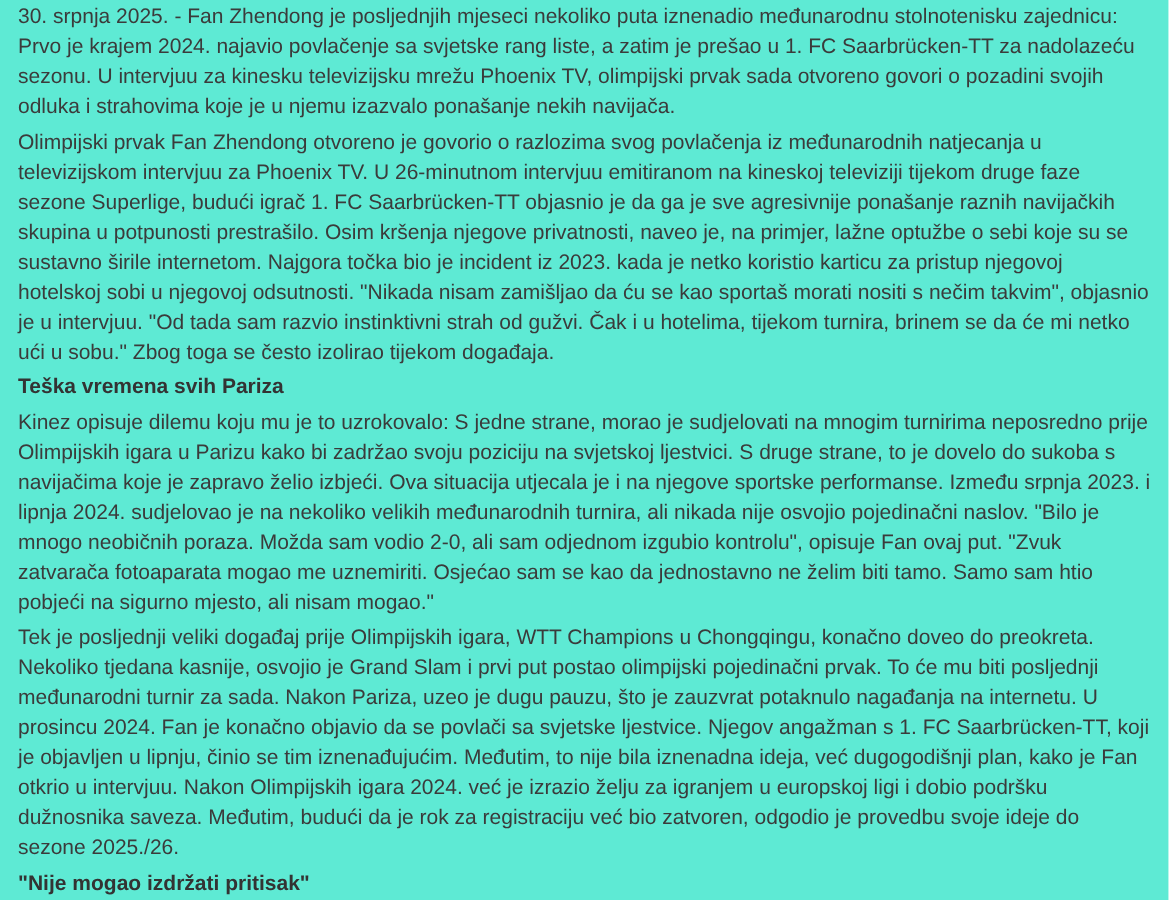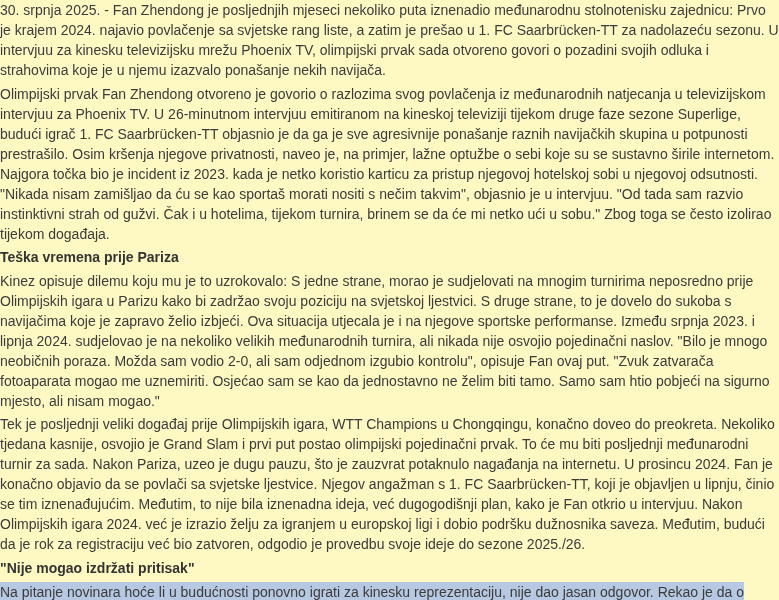--- a/index.html
+++ b/index.html
@@ -4,22 +4,22 @@
 <style>
   html, body {
     margin: 0;
     padding: 0;
     background: #ffffff;
   }
   .page {
     width: 779px;
     height: 600px;
     box-sizing: border-box;
-    background: #fef9c3;
-    padding: 0 0;
+    background: #5eead4;
+    padding: 0 12px;
     overflow: hidden;
     font-family: "Liberation Sans", "DejaVu Sans", sans-serif;
     font-size: 14px;
     line-height: 20px;
     color: #3b3b3b;
     -webkit-font-smoothing: antialiased;
   }
   .page p {
     margin: 0 0 3.5px 0;
   }
@@ -38,21 +38,21 @@
 </style>
 </head>
 <body>
 
 <div class="page">
 
   <p>30. srpnja 2025. - Fan Zhendong je posljednjih mjeseci nekoliko puta iznenadio međunarodnu stolnotenisku zajednicu: Prvo je krajem 2024. najavio povlačenje sa svjetske rang liste, a zatim je prešao u 1. FC Saarbrücken-TT za nadolazeću sezonu. U intervjuu za kinesku televizijsku mrežu Phoenix TV, olimpijski prvak sada otvoreno govori o pozadini svojih odluka i strahovima koje je u njemu izazvalo ponašanje nekih navijača.</p>
 
   <p>Olimpijski prvak Fan Zhendong otvoreno je govorio o razlozima svog povlačenja iz međunarodnih natjecanja u televizijskom intervjuu za Phoenix TV. U 26-minutnom intervjuu emitiranom na kineskoj televiziji tijekom druge faze sezone Superlige, budući igrač 1. FC Saarbrücken-TT objasnio je da ga je sve agresivnije ponašanje raznih navijačkih skupina u potpunosti prestrašilo. Osim kršenja njegove privatnosti, naveo je, na primjer, lažne optužbe o sebi koje su se sustavno širile internetom. Najgora točka bio je incident iz 2023. kada je netko koristio karticu za pristup njegovoj hotelskoj sobi u njegovoj odsutnosti. "Nikada nisam zamišljao da ću se kao sportaš morati nositi s nečim takvim", objasnio je u intervjuu. "Od tada sam razvio instinktivni strah od gužvi. Čak i u hotelima, tijekom turnira, brinem se da će mi netko ući u sobu." Zbog toga se često izolirao tijekom događaja.</p>
 
-  <h2>Teška vremena prije Pariza</h2>
+  <h2>Teška vremena svih Pariza</h2>
 
   <p>Kinez opisuje dilemu koju mu je to uzrokovalo: S jedne strane, morao je sudjelovati na mnogim turnirima neposredno prije Olimpijskih igara u Parizu kako bi zadržao svoju poziciju na svjetskoj ljestvici. S druge strane, to je dovelo do sukoba s navijačima koje je zapravo želio izbjeći. Ova situacija utjecala je i na njegove sportske performanse. Između srpnja 2023. i lipnja 2024. sudjelovao je na nekoliko velikih međunarodnih turnira, ali nikada nije osvojio pojedinačni naslov. "Bilo je mnogo neobičnih poraza. Možda sam vodio 2-0, ali sam odjednom izgubio kontrolu", opisuje Fan ovaj put. "Zvuk zatvarača fotoaparata mogao me uznemiriti. Osjećao sam se kao da jednostavno ne želim biti tamo. Samo sam htio pobjeći na sigurno mjesto, ali nisam mogao."</p>
 
   <p>Tek je posljednji veliki događaj prije Olimpijskih igara, WTT Champions u Chongqingu, konačno doveo do preokreta. Nekoliko tjedana kasnije, osvojio je Grand Slam i prvi put postao olimpijski pojedinačni prvak. To će mu biti posljednji međunarodni turnir za sada. Nakon Pariza, uzeo je dugu pauzu, što je zauzvrat potaknulo nagađanja na internetu. U prosincu 2024. Fan je konačno objavio da se povlači sa svjetske ljestvice. Njegov angažman s 1. FC Saarbrücken-TT, koji je objavljen u lipnju, činio se tim iznenađujućim. Međutim, to nije bila iznenadna ideja, već dugogodišnji plan, kako je Fan otkrio u intervjuu. Nakon Olimpijskih igara 2024. već je izrazio želju za igranjem u europskoj ligi i dobio podršku dužnosnika saveza. Međutim, budući da je rok za registraciju već bio zatvoren, odgodio je provedbu svoje ideje do sezone 2025./26.</p>
 
   <h2>"Nije mogao izdržati pritisak"</h2>
 
   <p><span class="selected">Na pitanje novinara hoće li u budućnosti ponovno igrati za kinesku reprezentaciju, nije dao jasan odgovor. Rekao je da o tome želi razgovarati s upravom i trenerima u budućnosti. Međutim, jasno je dao do znanja: "U ovom trenutku se ne osjećam dovoljno snažno. Nisam mogao izdržati pritisak sa svih strana."</span></p>
 
 </div>

